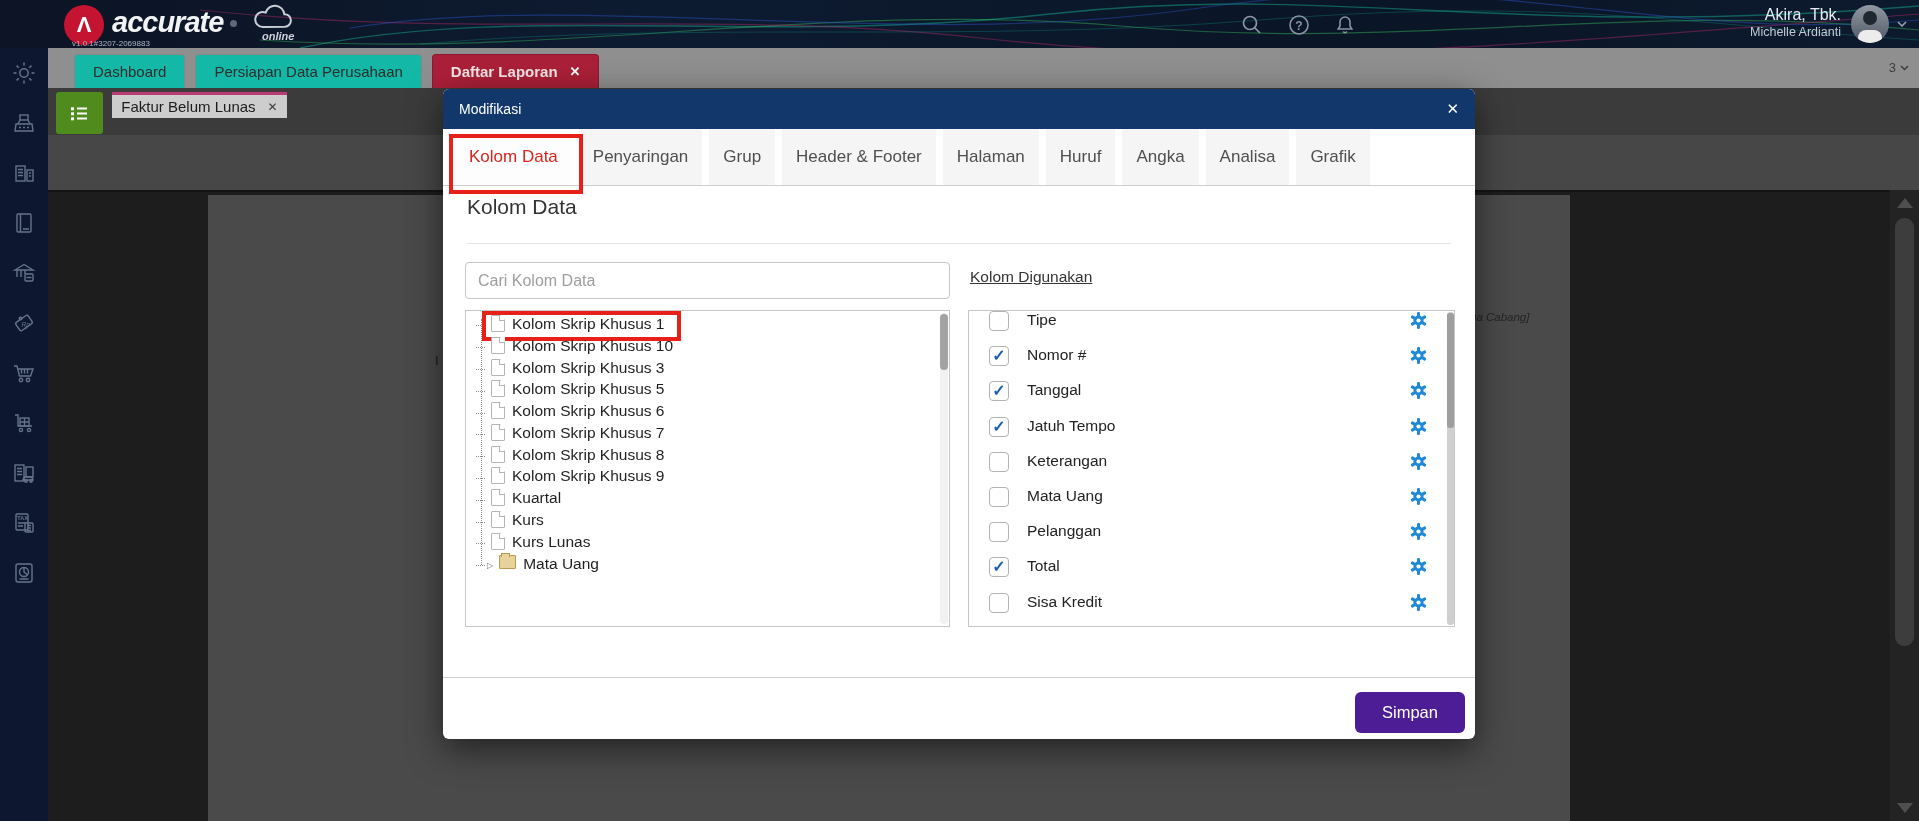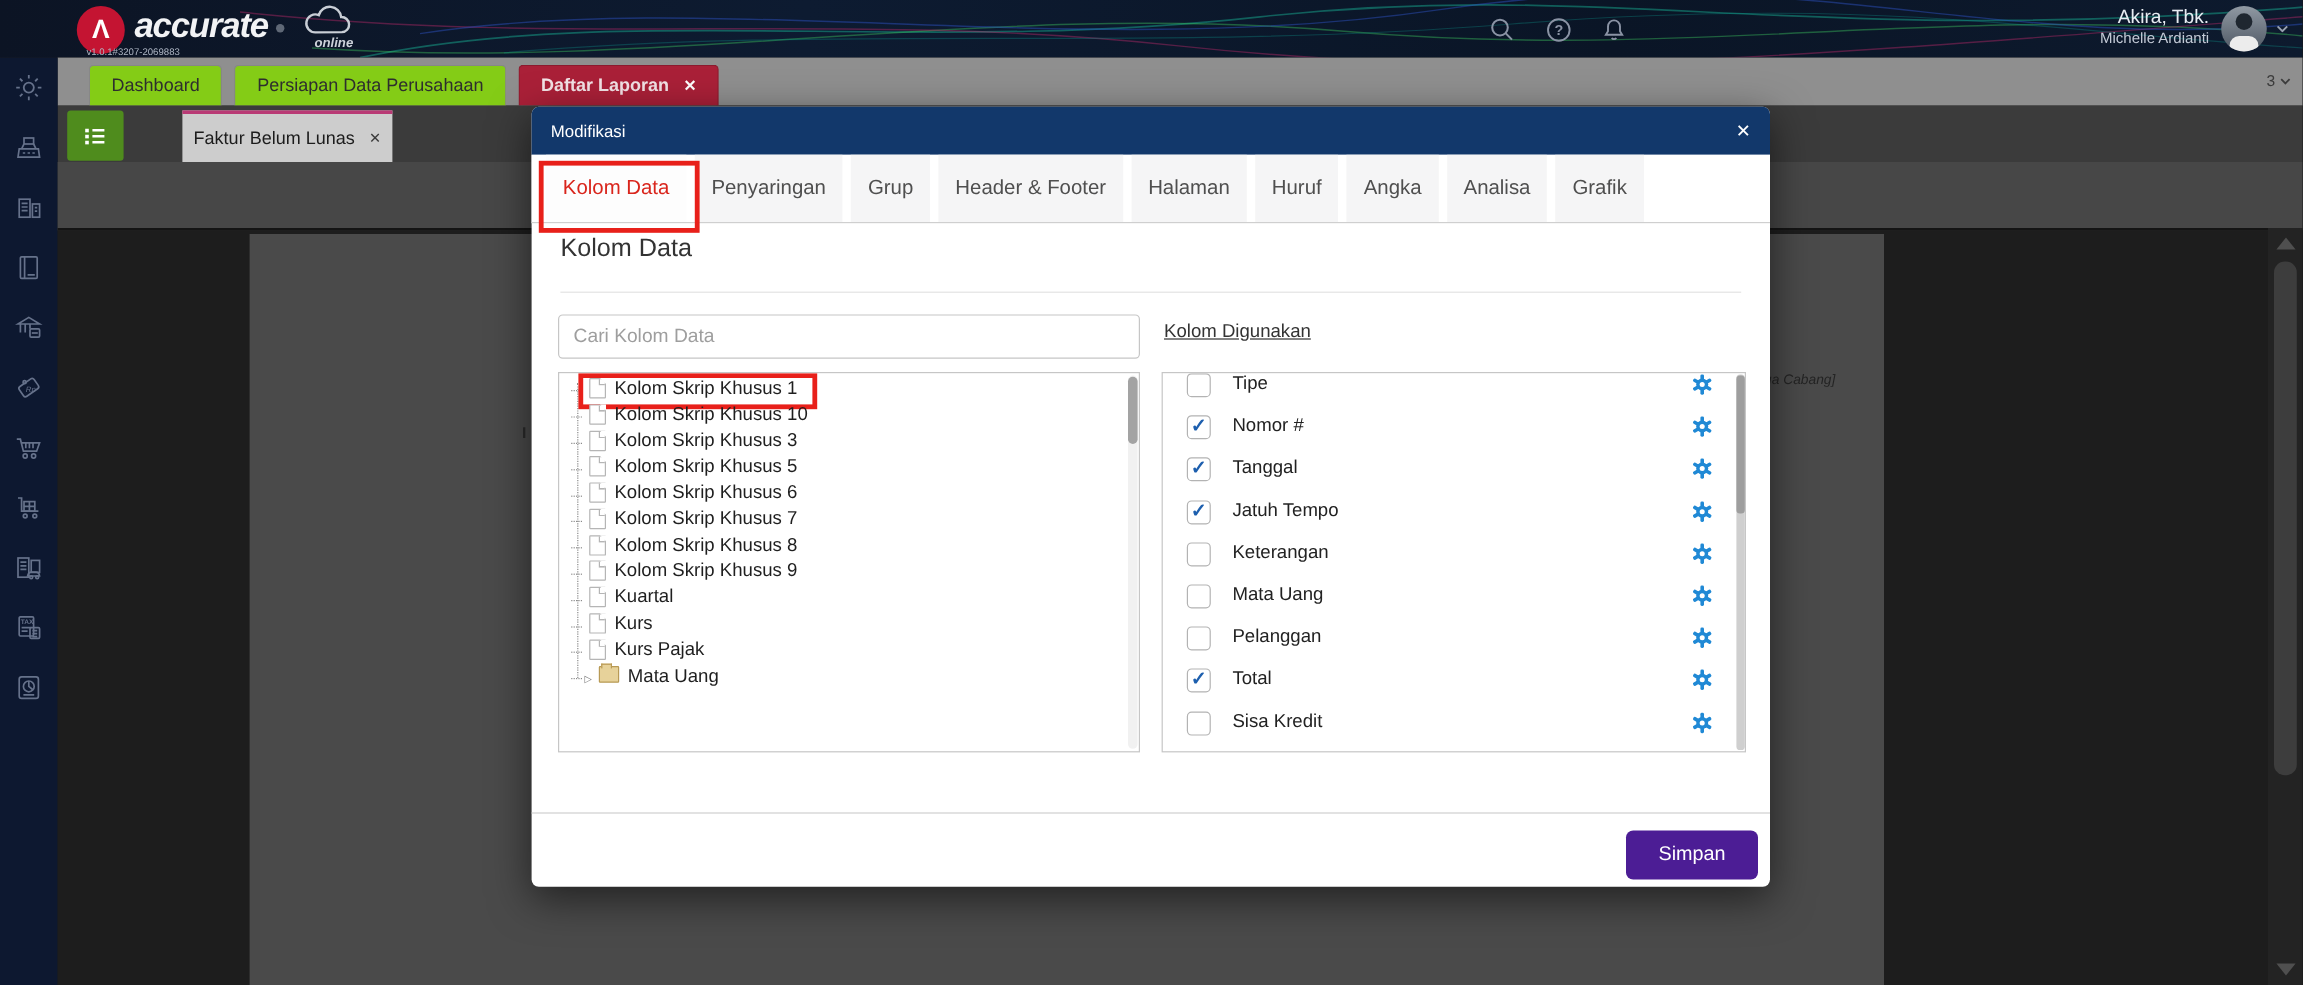--- a/index.html
+++ b/index.html
@@ -23,34 +23,34 @@
   .user-name{font-size:12.5px;color:#c3cad6;}
   .avatar{position:absolute;right:30px;top:5px;width:38px;height:38px;border-radius:50%;
           background:linear-gradient(180deg,#9099a3,#4e5763);overflow:hidden;}
   .avatar::before{content:"";position:absolute;left:12px;top:6px;width:14px;height:14px;border-radius:50%;background:#1f2730;}
   .avatar::after{content:"";position:absolute;left:7px;bottom:-1px;width:24px;height:14px;border-radius:8px 8px 0 0;background:#ececec;}
   .user-chev{position:absolute;right:12px;top:21px;}
 
   
   .tabstrip{position:absolute;left:48px;top:48px;width:1871px;height:40px;background:#8f8f8f;}
   .mtabs{position:absolute;left:26px;bottom:0;display:flex;gap:10px;align-items:flex-end;}
-  .mtab{height:33px;line-height:33px;padding:0 18px;background:#84cc16;border:1px solid #878787;border-bottom:none;
+  .mtab{height:33px;line-height:33px;padding:0 18px;background:#14b8a6;border:1px solid #878787;border-bottom:none;
         border-radius:4px 4px 0 0;font-size:15px;color:#2e2e2e;display:flex;align-items:center;gap:12px;cursor:pointer;}
   .mtab .x{display:none;font-size:13px;}
   .mtab.act{background:#aa2038;border-color:#8c1a2e;color:#f3e2e6;font-weight:bold;}
   .mtab.act .x{display:inline;color:#fff;cursor:pointer;}
   .tab-overflow{position:absolute;right:10px;top:12px;font-size:13px;color:#3c3c3c;display:flex;align-items:center;gap:4px;}
 
   
   .subrow{position:absolute;left:48px;top:88px;width:1871px;height:47px;background:#3b3b3b;}
   .green-btn{position:absolute;left:8px;top:4px;width:47px;height:42px;background:#4f8c1d;border-radius:3px;
              display:flex;align-items:center;justify-content:center;cursor:pointer;}
-  .rtab{position:absolute;left:64px;top:4px;width:175px;height:43px;background:#cdcdcd;border-top:3px solid #b93a75;
+  .rtab{position:absolute;left:64px;top:4px;width:175px;height:26px;background:#cdcdcd;border-top:3px solid #b93a75;
         box-sizing:border-box;display:flex;align-items:center;justify-content:center;gap:12px;
-        font-size:15px;color:#1c1c1c;cursor:pointer;margin-left:40px;}
+        font-size:15px;color:#1c1c1c;cursor:pointer;}
   .rtab .x{font-size:12px;color:#3a3a3a;}
 
   
   .sidebar{position:absolute;left:0;top:48px;width:48px;height:773px;background:#0d1830;}
   .sicon{width:48px;height:50px;display:flex;align-items:center;justify-content:center;cursor:pointer;opacity:.85;}
 
   
   .toolband{position:absolute;left:48px;top:135px;width:1871px;height:55px;background:#474747;border-bottom:2px solid #141414;}
   .content{position:absolute;left:48px;top:192px;width:1871px;height:629px;background:#1d1d1d;}
   .page{position:absolute;left:160px;top:3px;width:1362px;height:626px;background:#4a4a4a;}
@@ -480,21 +480,21 @@
               <span class="tlabel">Kurs</span>
             </span>
           </div>
 
           <div class="trow">
             <span class="stub"></span>
 
             <span class="rowbox">
               <span class="file-ic"></span>
 
-              <span class="tlabel">Kurs Pajak</span>
+              <span class="tlabel">Kurs Lunas</span>
             </span>
           </div>
 
           <div class="trow is-folder exp">
             <span class="stub"></span>
             <span class="expander">▷</span>
             <span class="rowbox">
 
               <span class="folder-ic"></span>
               <span class="tlabel">Mata Uang</span>

